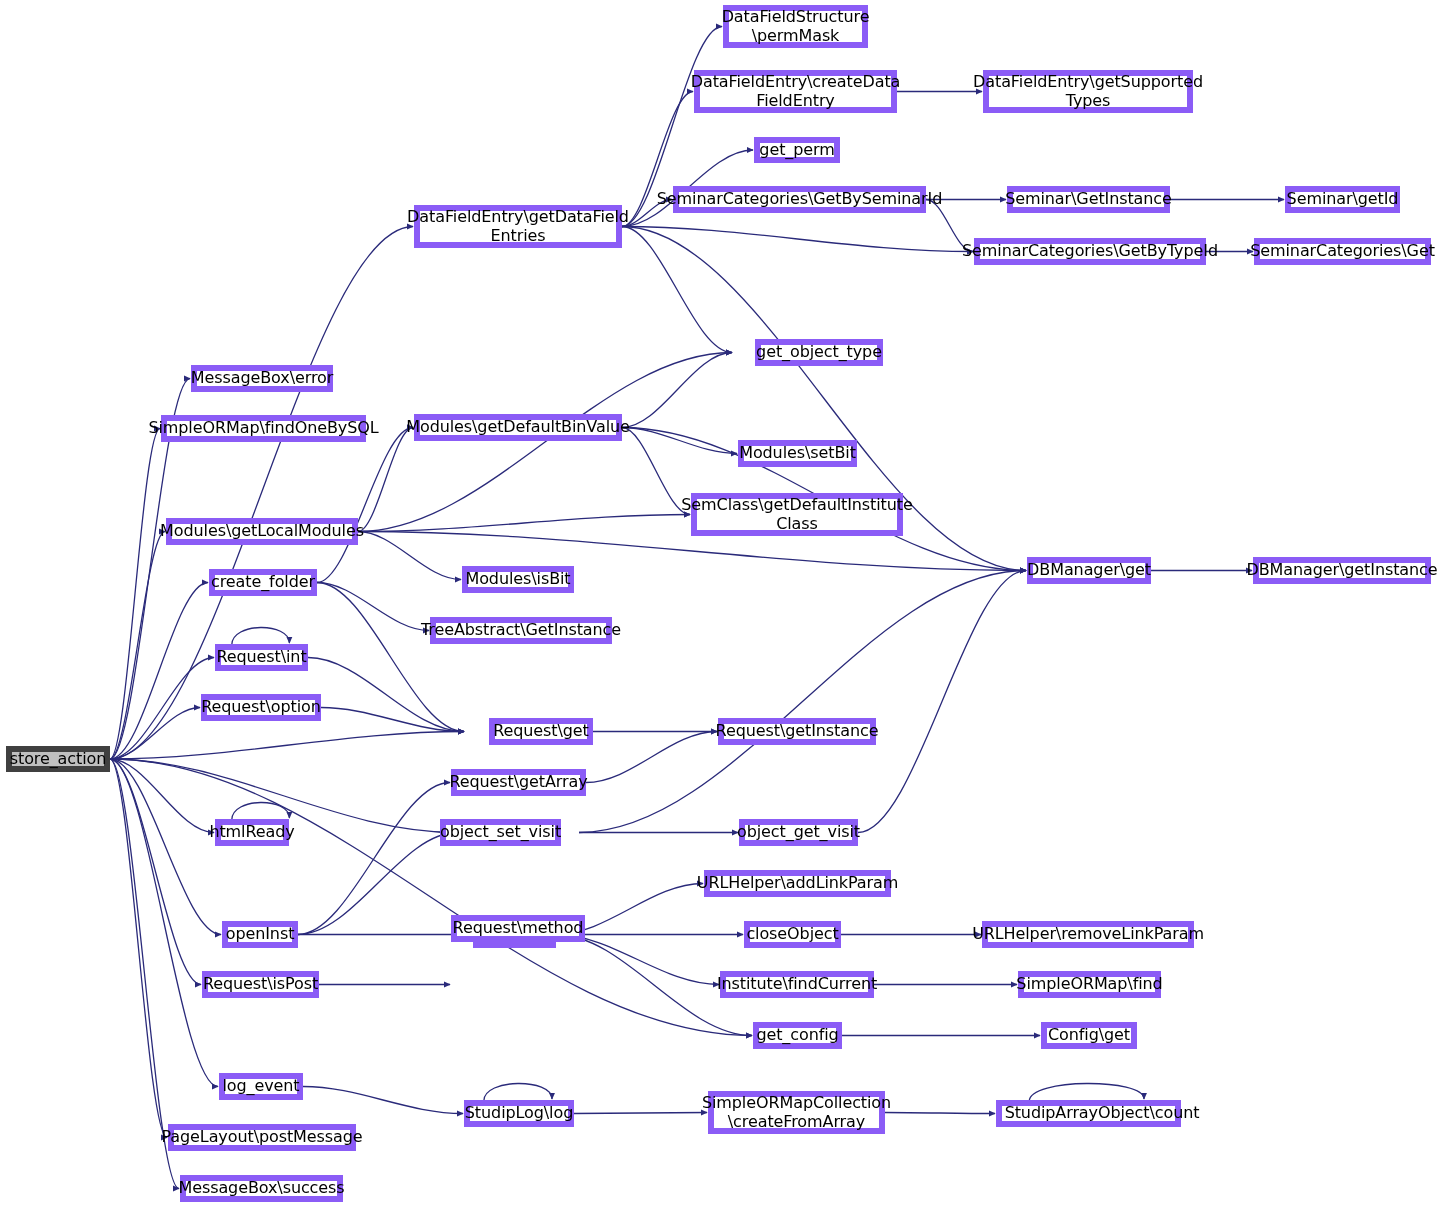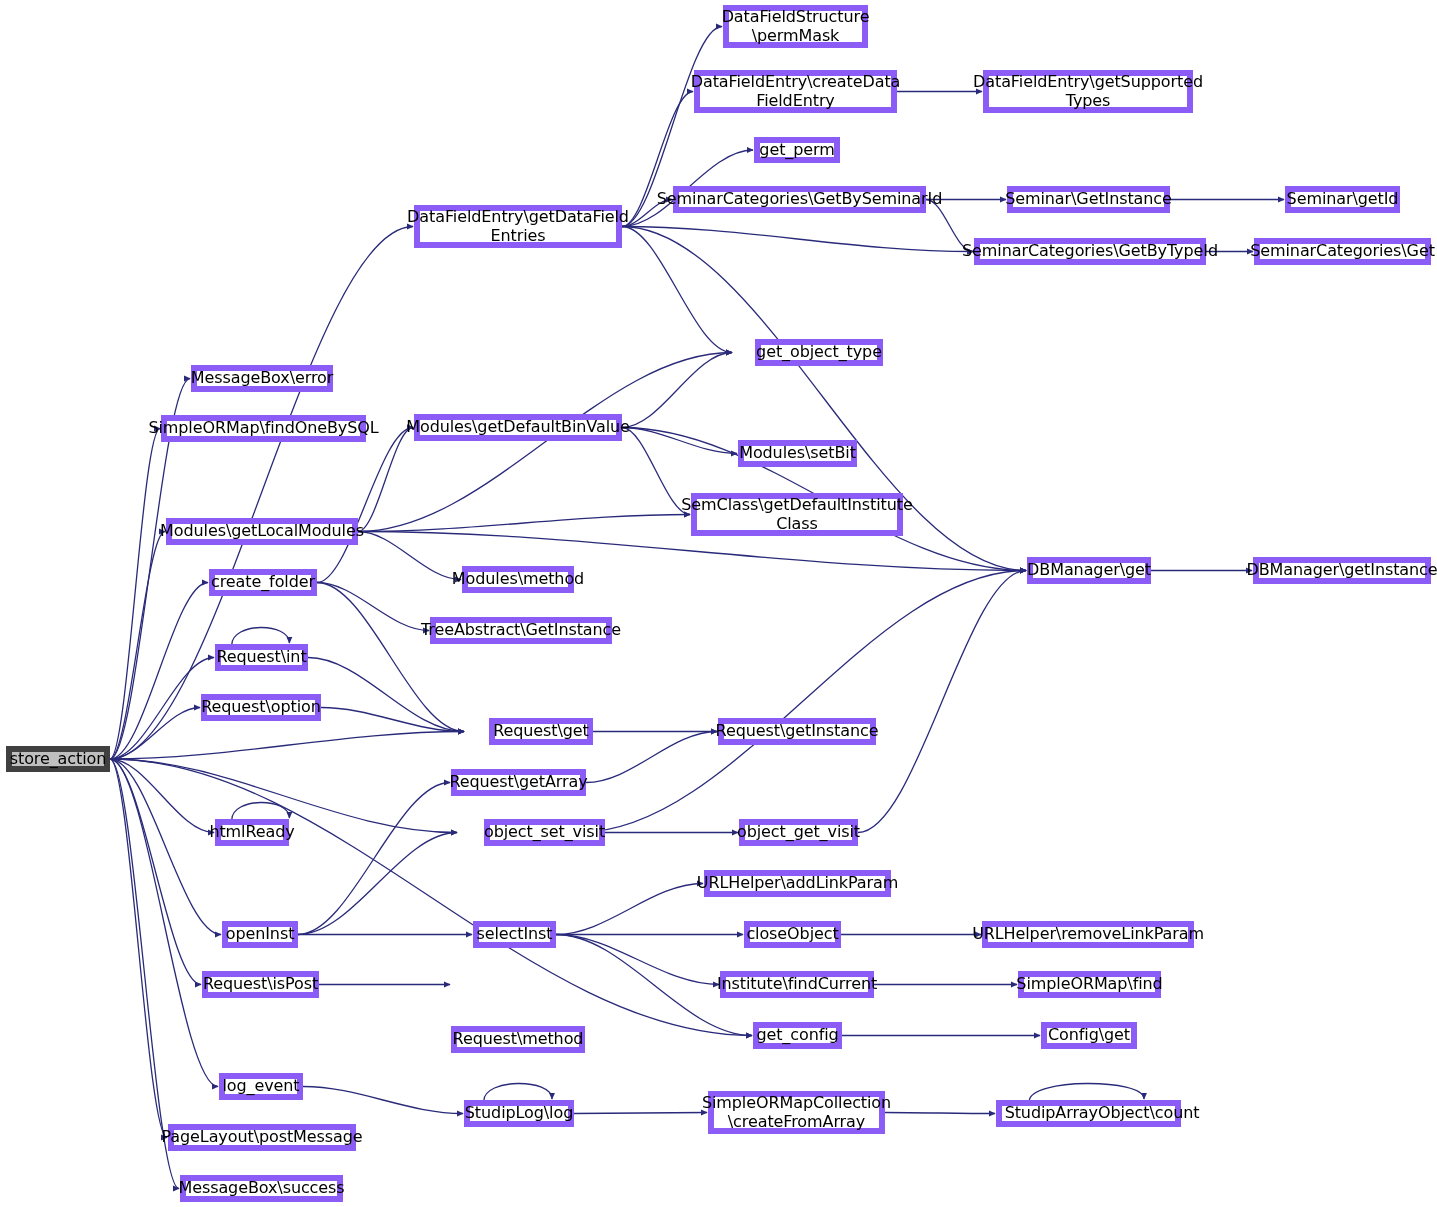--- a/index.html
+++ b/index.html
@@ -119,40 +119,40 @@
       <div class="node" style="left: 974px; top: 238px; width: 232px; height: 27px;">SeminarCategories\GetByTypeId</div>
       <div class="node" style="left: 1254px; top: 238px; width: 177px; height: 27px;">SeminarCategories\Get</div>
       <div class="node" style="left: 755px; top: 339px; width: 128px; height: 27px;">get_object_type</div>
       <div class="node" style="left: 191px; top: 365px; width: 142px; height: 27px;">MessageBox\error</div>
       <div class="node" style="left: 161px; top: 415px; width: 205px; height: 27px;">SimpleORMap\findOneBySQL</div>
       <div class="node" style="left: 414px; top: 414px; width: 208px; height: 27px;">Modules\getDefaultBinValue</div>
       <div class="node" style="left: 738px; top: 440px; width: 119px; height: 27px;">Modules\setBit</div>
       <div class="node" style="left: 691px; top: 493px; width: 212px; height: 43px;">SemClass\getDefaultInstitute
 Class</div>
       <div class="node" style="left: 166px; top: 518px; width: 192px; height: 27px;">Modules\getLocalModules</div>
-      <div class="node" style="left: 462px; top: 566px; width: 112px; height: 27px;">Modules\method</div>
+      <div class="node" style="left: 462px; top: 566px; width: 112px; height: 27px;">Modules\isBit</div>
       <div class="node" style="left: 1027px; top: 557px; width: 124px; height: 27px;">DBManager\get</div>
       <div class="node" style="left: 1253px; top: 557px; width: 178px; height: 27px;">DBManager\getInstance</div>
       <div class="node" style="left: 209px; top: 569px; width: 108px; height: 27px;">create_folder</div>
       <div class="node" style="left: 430px; top: 617px; width: 182px; height: 27px;">TreeAbstract\GetInstance</div>
       <div class="node" style="left: 215px; top: 644px; width: 93px; height: 27px;">Request\int</div>
       <div class="node" style="left: 201px; top: 694px; width: 120px; height: 27px;">Request\option</div>
       <div class="node" style="left: 465px; top: 718px; width: 104px; height: 27px; margin-left: 24px;">Request\get</div>
       <div class="node" style="left: 718px; top: 718px; width: 158px; height: 27px;">Request\getInstance</div>
       <div class="node" style="left: 451px; top: 769px; width: 135px; height: 27px;">Request\getArray</div>
       <div class="node" style="left: 215px; top: 819px; width: 74px; height: 27px;">htmlReady</div>
-      <div class="node" style="left: 484px; top: 819px; width: 121px; height: 27px;">object_set_visit</div>
+      <div class="node" style="left: 440px; top: 819px; width: 121px; height: 27px;">object_set_visit</div>
       <div class="node" style="left: 739px; top: 819px; width: 119px; height: 27px;">object_get_visit</div>
       <div class="node" style="left: 704px; top: 870px; width: 187px; height: 27px;">URLHelper\addLinkParam</div>
       <div class="node" style="left: 222px; top: 921px; width: 76px; height: 27px;">openInst</div>
       <div class="node" style="left: 473px; top: 921px; width: 83px; height: 27px;">selectInst</div>
       <div class="node" style="left: 744px; top: 921px; width: 97px; height: 27px;">closeObject</div>
       <div class="node" style="left: 982px; top: 921px; width: 212px; height: 27px;">URLHelper\removeLinkParam</div>
       <div class="node" style="left: 202px; top: 971px; width: 117px; height: 27px;">Request\isPost</div>
-      <div class="node" style="left: 451px; top: 1026px; width: 134px; height: 27px;">Request\method</div>
+      <div class="node" style="left: 451px; top: 915px; width: 134px; height: 27px;">Request\method</div>
       <div class="node" style="left: 720px; top: 971px; width: 154px; height: 27px;">Institute\findCurrent</div>
       <div class="node" style="left: 1018px; top: 971px; width: 143px; height: 27px;">SimpleORMap\find</div>
       <div class="node" style="left: 753px; top: 1022px; width: 89px; height: 27px;">get_config</div>
       <div class="node" style="left: 1041px; top: 1022px; width: 96px; height: 27px;">Config\get</div>
       <div class="node" style="left: 219px; top: 1073px; width: 84px; height: 27px;">log_event</div>
       <div class="node" style="left: 464px; top: 1100px; width: 110px; height: 27px;">StudipLog\log</div>
       <div class="node" style="left: 708px; top: 1091px; width: 177px; height: 43px;">SimpleORMapCollection
 \createFromArray</div>
       <div class="node" style="left: 996px; top: 1100px; width: 185px; height: 27px; padding-left: 27px;">StudipArrayObject\count</div>
       <div class="node" style="left: 168px; top: 1124px; width: 188px; height: 27px;">PageLayout\postMessage</div>

